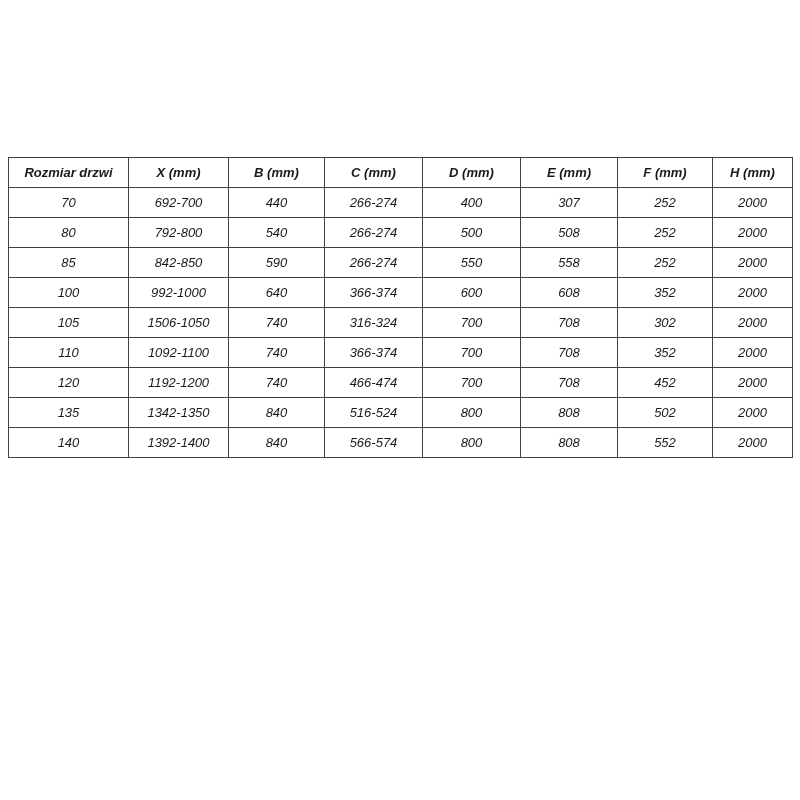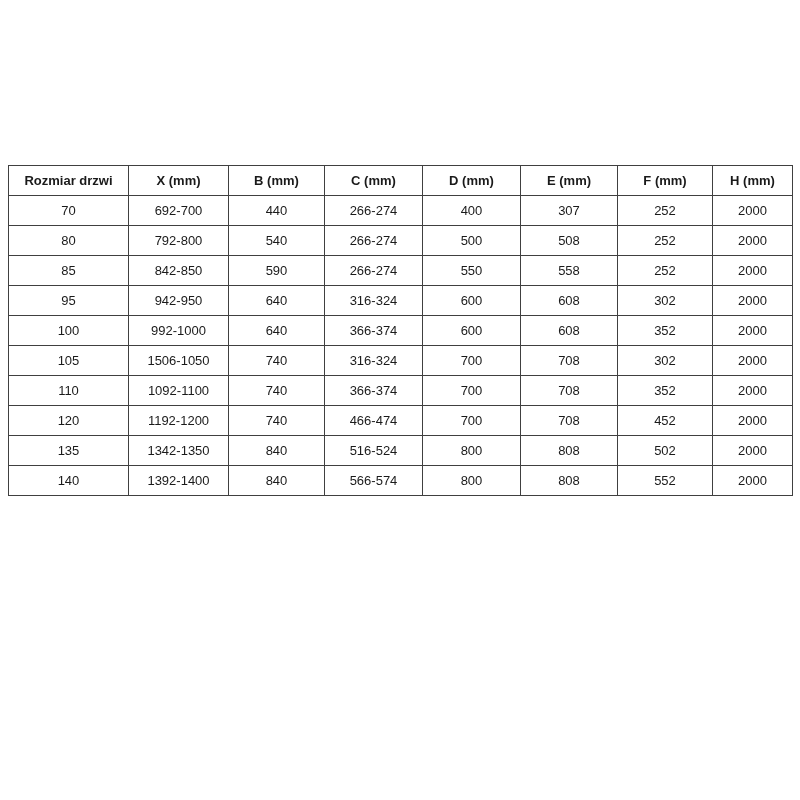--- a/index.html
+++ b/index.html
@@ -11,24 +11,25 @@
   .page {
     position: relative;
     width: 800px;
     height: 800px;
     background: #ffffff;
     overflow: hidden;
   }
   table.size-table {
     position: absolute;
     left: 8px;
-    top: 165px;
+    top: 157px;
     width: 784px;
     border-collapse: collapse;
     table-layout: fixed;
+    font-style: italic;
   }
   table.size-table th,
   table.size-table td {
     border: 1px solid #404040;
     height: 29px;
     padding: 0;
     text-align: center;
     vertical-align: middle;
     font-size: 13px;
     color: #1a1a1a;
@@ -91,30 +92,20 @@
           <td>85</td>
           <td>842-850</td>
           <td>590</td>
           <td>266-274</td>
           <td>550</td>
           <td>558</td>
           <td>252</td>
           <td>2000</td>
         </tr>
         <tr>
-          <td>95</td>
-          <td>942-950</td>
-          <td>640</td>
-          <td>316-324</td>
-          <td>600</td>
-          <td>608</td>
-          <td>302</td>
-          <td>2000</td>
-        </tr>
-        <tr>
           <td>100</td>
           <td>992-1000</td>
           <td>640</td>
           <td>366-374</td>
           <td>600</td>
           <td>608</td>
           <td>352</td>
           <td>2000</td>
         </tr>
         <tr>

